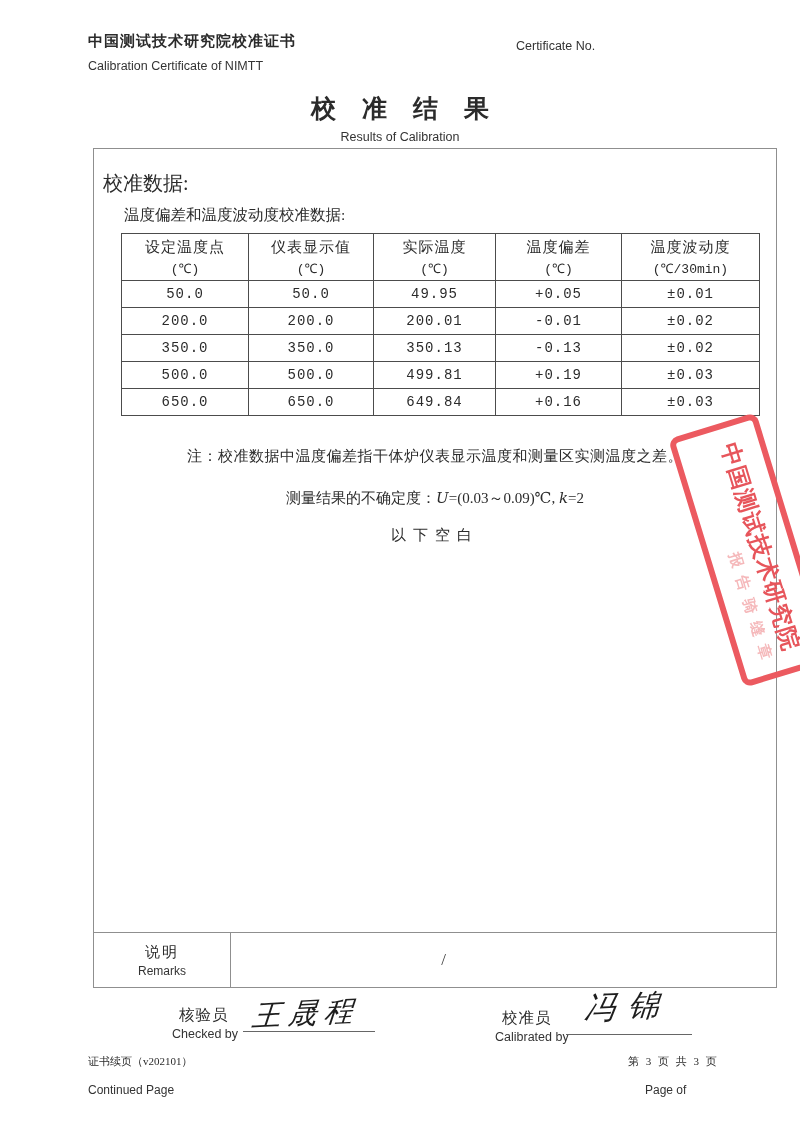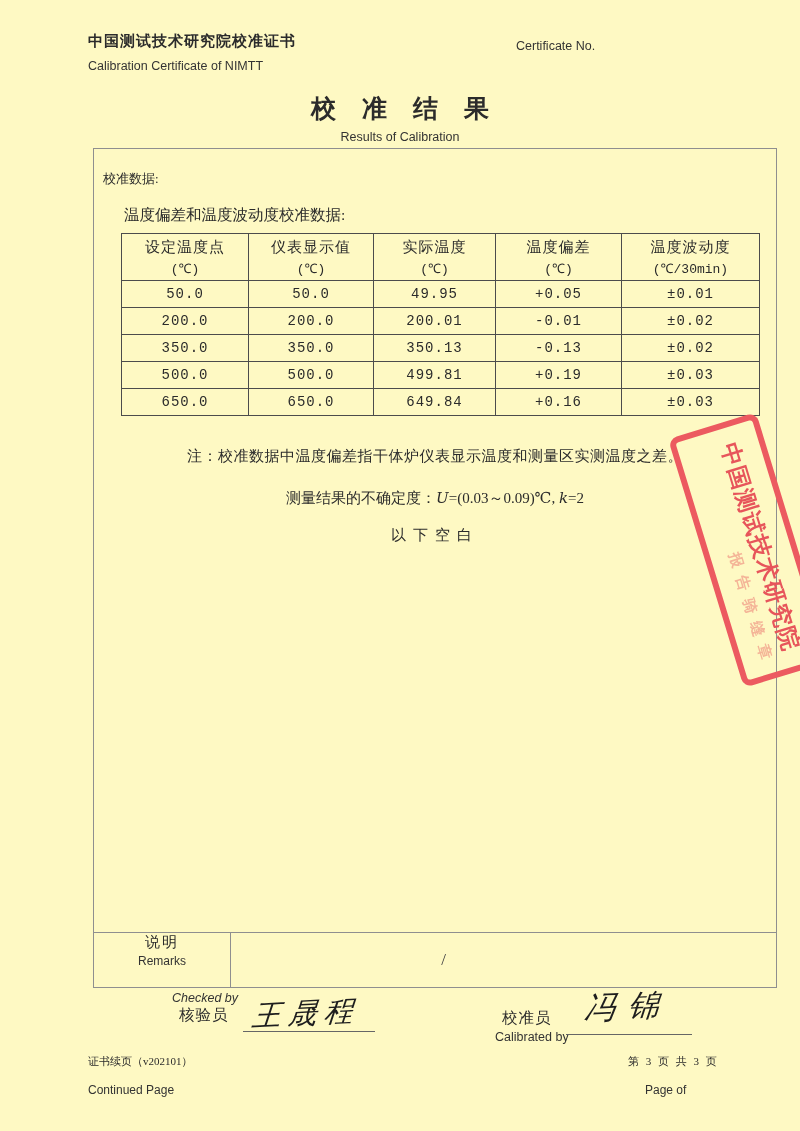--- a/index.html
+++ b/index.html
@@ -1,18 +1,18 @@
 <!DOCTYPE html>
 <html><head>
 <meta charset="utf-8">
 <style>
   html,body{margin:0;padding:0;background:#e9e9e9;}
   #page{
     position:relative;width:800px;height:1131px;margin:0 auto;
-    background:#fef9c3;overflow:hidden;color:#2b2b2b;
+    background:#ffffff;overflow:hidden;color:#2b2b2b;
     font-family:"Liberation Serif","DejaVu Serif",serif;
   }
   .sans{font-family:"Liberation Sans","DejaVu Sans",sans-serif;}
   .mono{font-family:"Liberation Mono","DejaVu Sans Mono",monospace;}
   .abs{position:absolute;}
 
   
   .hdr-zh{font-size:15px;letter-spacing:1px;font-weight:600;}
   .hdr-en{font-size:12.5px;color:#333;margin-top:8px;}
   .certno-row{font-size:14.5px;font-weight:600;}
@@ -21,21 +21,21 @@
   .certno-en{font-size:12.5px;color:#333;margin-top:7px;}
 
   
   .main-title{top:92px;left:0;width:100%;text-align:center;font-size:25px;
     font-weight:700;letter-spacing:26px;text-indent:26px;}
   .main-sub{top:130px;left:0;width:100%;text-align:center;font-size:12.5px;color:#333;}
 
   
   .frame{left:93px;top:148px;width:684px;height:840px;border:1px solid #8f8f8f;box-sizing:border-box;}
 
-  .section-label{left:103px;top:170px;font-size:13px;}
+  .section-label{left:103px;top:170px;font-size:20px;}
   .table-caption{left:124px;top:205px;font-size:15.5px;}
 
   
   table.cal{position:absolute;left:121px;top:233px;border-collapse:collapse;table-layout:fixed;}
   table.cal th,table.cal td{border:1.5px solid #4c4c4c;text-align:center;vertical-align:middle;padding:0;}
   table.cal th{height:46px;font-weight:400;}
   table.cal td{height:26px;font-size:14px;letter-spacing:1px;}
   .th-zh{font-size:15px;letter-spacing:1px;}
   .th-unit{font-size:13px;margin-top:2px;letter-spacing:0;}
 
@@ -53,21 +53,21 @@
     color:#e7555b;background:transparent;
   }
   .stamp-line1{font-size:23px;font-weight:700;letter-spacing:1px;white-space:nowrap;text-align:center;}
   .stamp-line2{font-size:15px;font-weight:700;letter-spacing:9px;white-space:nowrap;
     text-align:right;padding-right:2px;color:rgba(231,85,91,0.42);margin-top:2px;}
 
   
   .remarks-row{left:93px;top:932px;width:684px;height:56px;border:1px solid #8f8f8f;
     box-sizing:border-box;display:flex;}
   .remarks-label{width:137px;border-right:1px solid #8f8f8f;box-sizing:border-box;
-    display:flex;flex-direction:column;align-items:center;justify-content:flex-start;}
+    display:flex;flex-direction:column;align-items:center;justify-content:center;}
   .remarks-label .zh{font-size:15px;letter-spacing:2px;}
   .remarks-label .en{font-size:12px;color:#333;margin-top:2px;}
   .remarks-value{flex:1;display:flex;align-items:center;justify-content:center;
     font-size:17px;color:#444;padding-right:120px;}
 
   
   .sig-zh{font-size:15.5px;letter-spacing:1px;}
   .sig-en{font-size:12.5px;color:#333;}
   .handwriting{
     font-family:"DejaVu Sans",sans-serif;font-style:italic;color:#1e1e1e;
@@ -187,21 +187,21 @@
 
   <div class="abs remarks-row">
     <div class="remarks-label">
       <div class="zh">说明</div>
       <div class="en sans">Remarks</div>
     </div>
     <div class="remarks-value">/</div>
   </div>
 
   <div class="abs sig-zh" style="left:179px;top:1005px;">核验员</div>
-  <div class="abs sig-en sans" style="left:172px;top:991px;font-style:italic;">Checked by</div>
+  <div class="abs sig-en sans" style="left:172px;top:1027px;">Checked by</div>
   <div class="abs handwriting hw-1">王晟程</div>
   <div class="abs sig-line" style="left:243px;top:1031px;width:132px;"></div>
 
   <div class="abs sig-zh" style="left:502px;top:1008px;">校准员</div>
   <div class="abs sig-en sans" style="left:495px;top:1030px;">Calibrated by</div>
   <div class="abs handwriting hw-2">冯锦</div>
   <div class="abs sig-line" style="left:566px;top:1034px;width:126px;"></div>
 
   <div class="abs foot-zh" style="left:88px;top:1054px;">证书续页（v202101）</div>
   <div class="abs foot-en sans" style="left:88px;top:1083px;">Continued Page</div>

